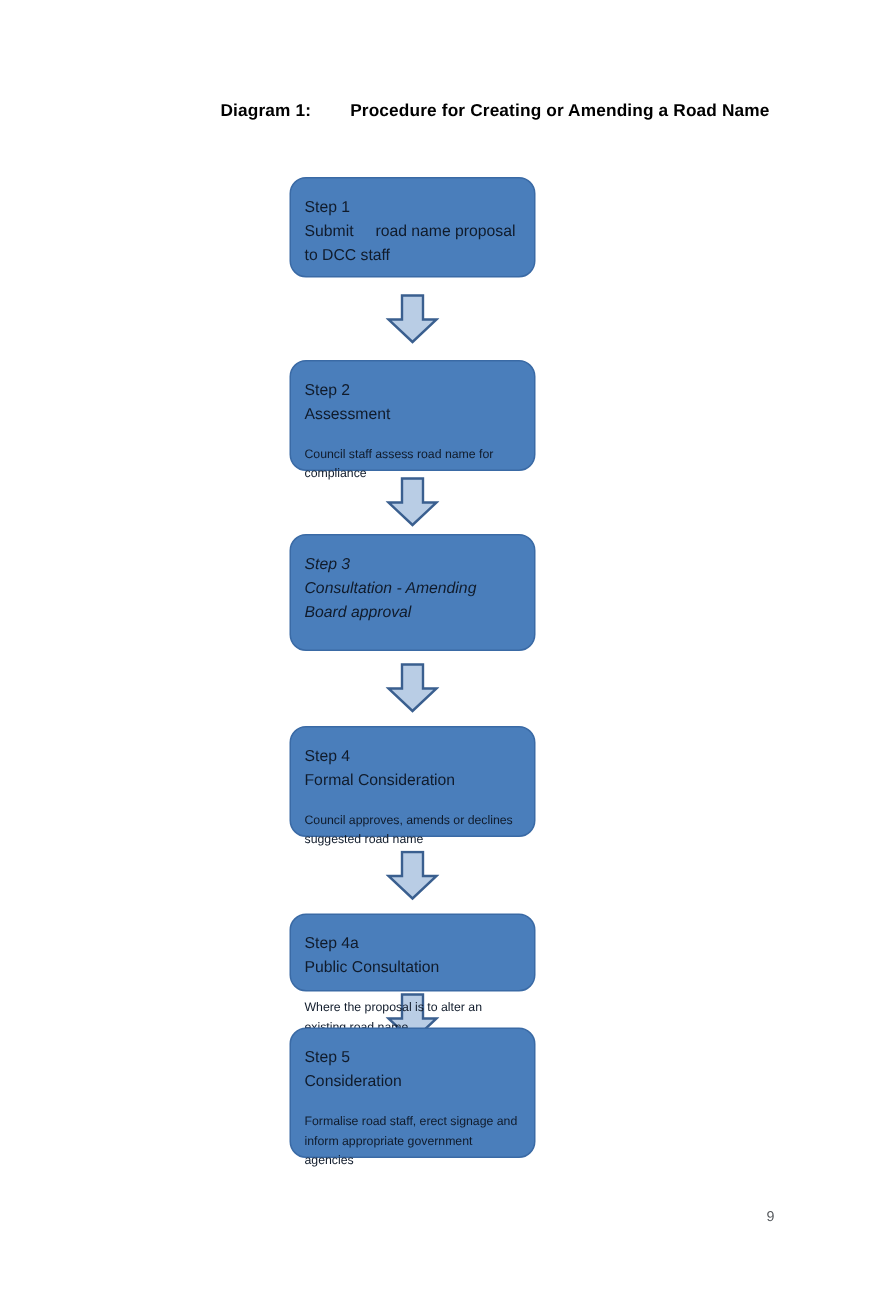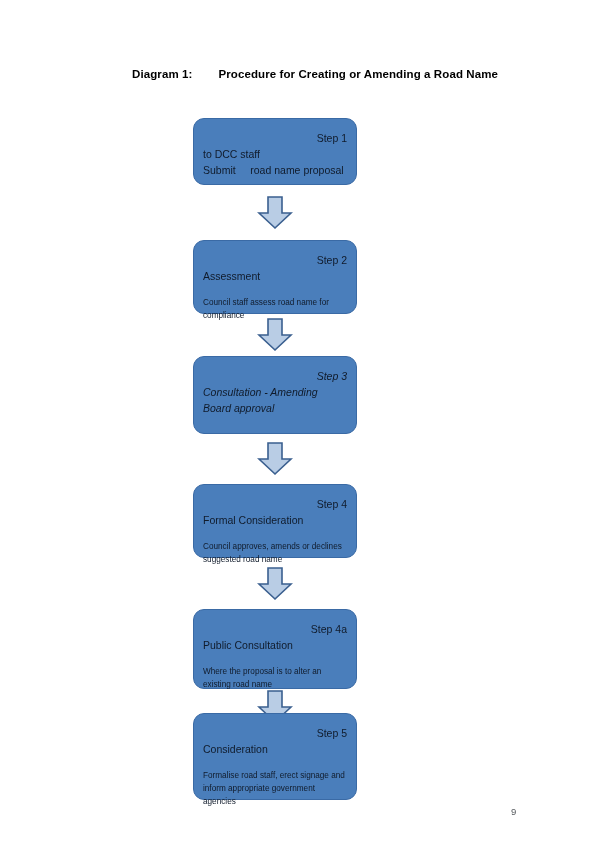--- a/index.html
+++ b/index.html
@@ -17,21 +17,21 @@
 
   .page {
     position: absolute;
     inset: 0;
     background: #ffffff;
   }
 
   
   .diagram-title {
     position: absolute;
-    left: 132px;
+    left: 147px;
     top: 68px;
     font-size: 11.5px;
     font-weight: bold;
     color: #000000;
     letter-spacing: 0.1px;
     white-space: pre;
   }
   .title-gap { display: inline-block; width: 26px; }
 
   
@@ -51,29 +51,28 @@
     border: 1.4px solid #3A6AA5;
     border-radius: 11px;
     padding: 11px 9px 9px 9px;
     color: #0d1726;
     z-index: 2;
   }
   .step-box.s1 { height: 67px; }
   .step-box.s2 { height: 74px; }
   .step-box.s3 { height: 78px; font-style: italic; }
   .step-box.s4 { height: 74px; }
-  .step-box.s4a { height: 80px; }
+  .step-box.s4a { height: 52px; }
   .step-box.s5 { height: 87px; }
 
   .step-label {
     font-size: 10.5px;
     line-height: 16px;
     color: #101b2b;
     white-space: pre;
-    text-align: right;
   }
   .step-heading {
     font-size: 10.5px;
     line-height: 16px;
     color: #101b2b;
     white-space: pre;
   }
   .step-desc {
     font-size: 8.2px;
     line-height: 13px;
@@ -113,22 +112,22 @@
 <body>
 
 <div class="page">
 
   <div class="diagram-title"><span>Diagram 1:</span><span class="title-gap"></span><span>Procedure for Creating or Amending a Road Name</span></div>
 
   <div class="flow">
 
     <div class="step-box s1">
       <div class="step-label">Step 1</div>
+      <div class="step-heading">Submit     road name proposal</div>
       <div class="step-heading">to DCC staff</div>
-      <div class="step-heading">Submit     road name proposal</div>
     </div>
 
     <div class="arrow-wrap gap-a">
       <svg class="arrow-svg" width="36" height="34" viewBox="0 0 36 34">
         <polygon points="11,1 25,1 25,17 34,17 18,32 2,17 11,17" fill="#B9CDE5" stroke="#3A5F8F" stroke-width="1.6" stroke-linejoin="miter"></polygon>
       </svg>
     </div>
 
     <div class="step-box s2">
       <div class="step-label">Step 2</div>

